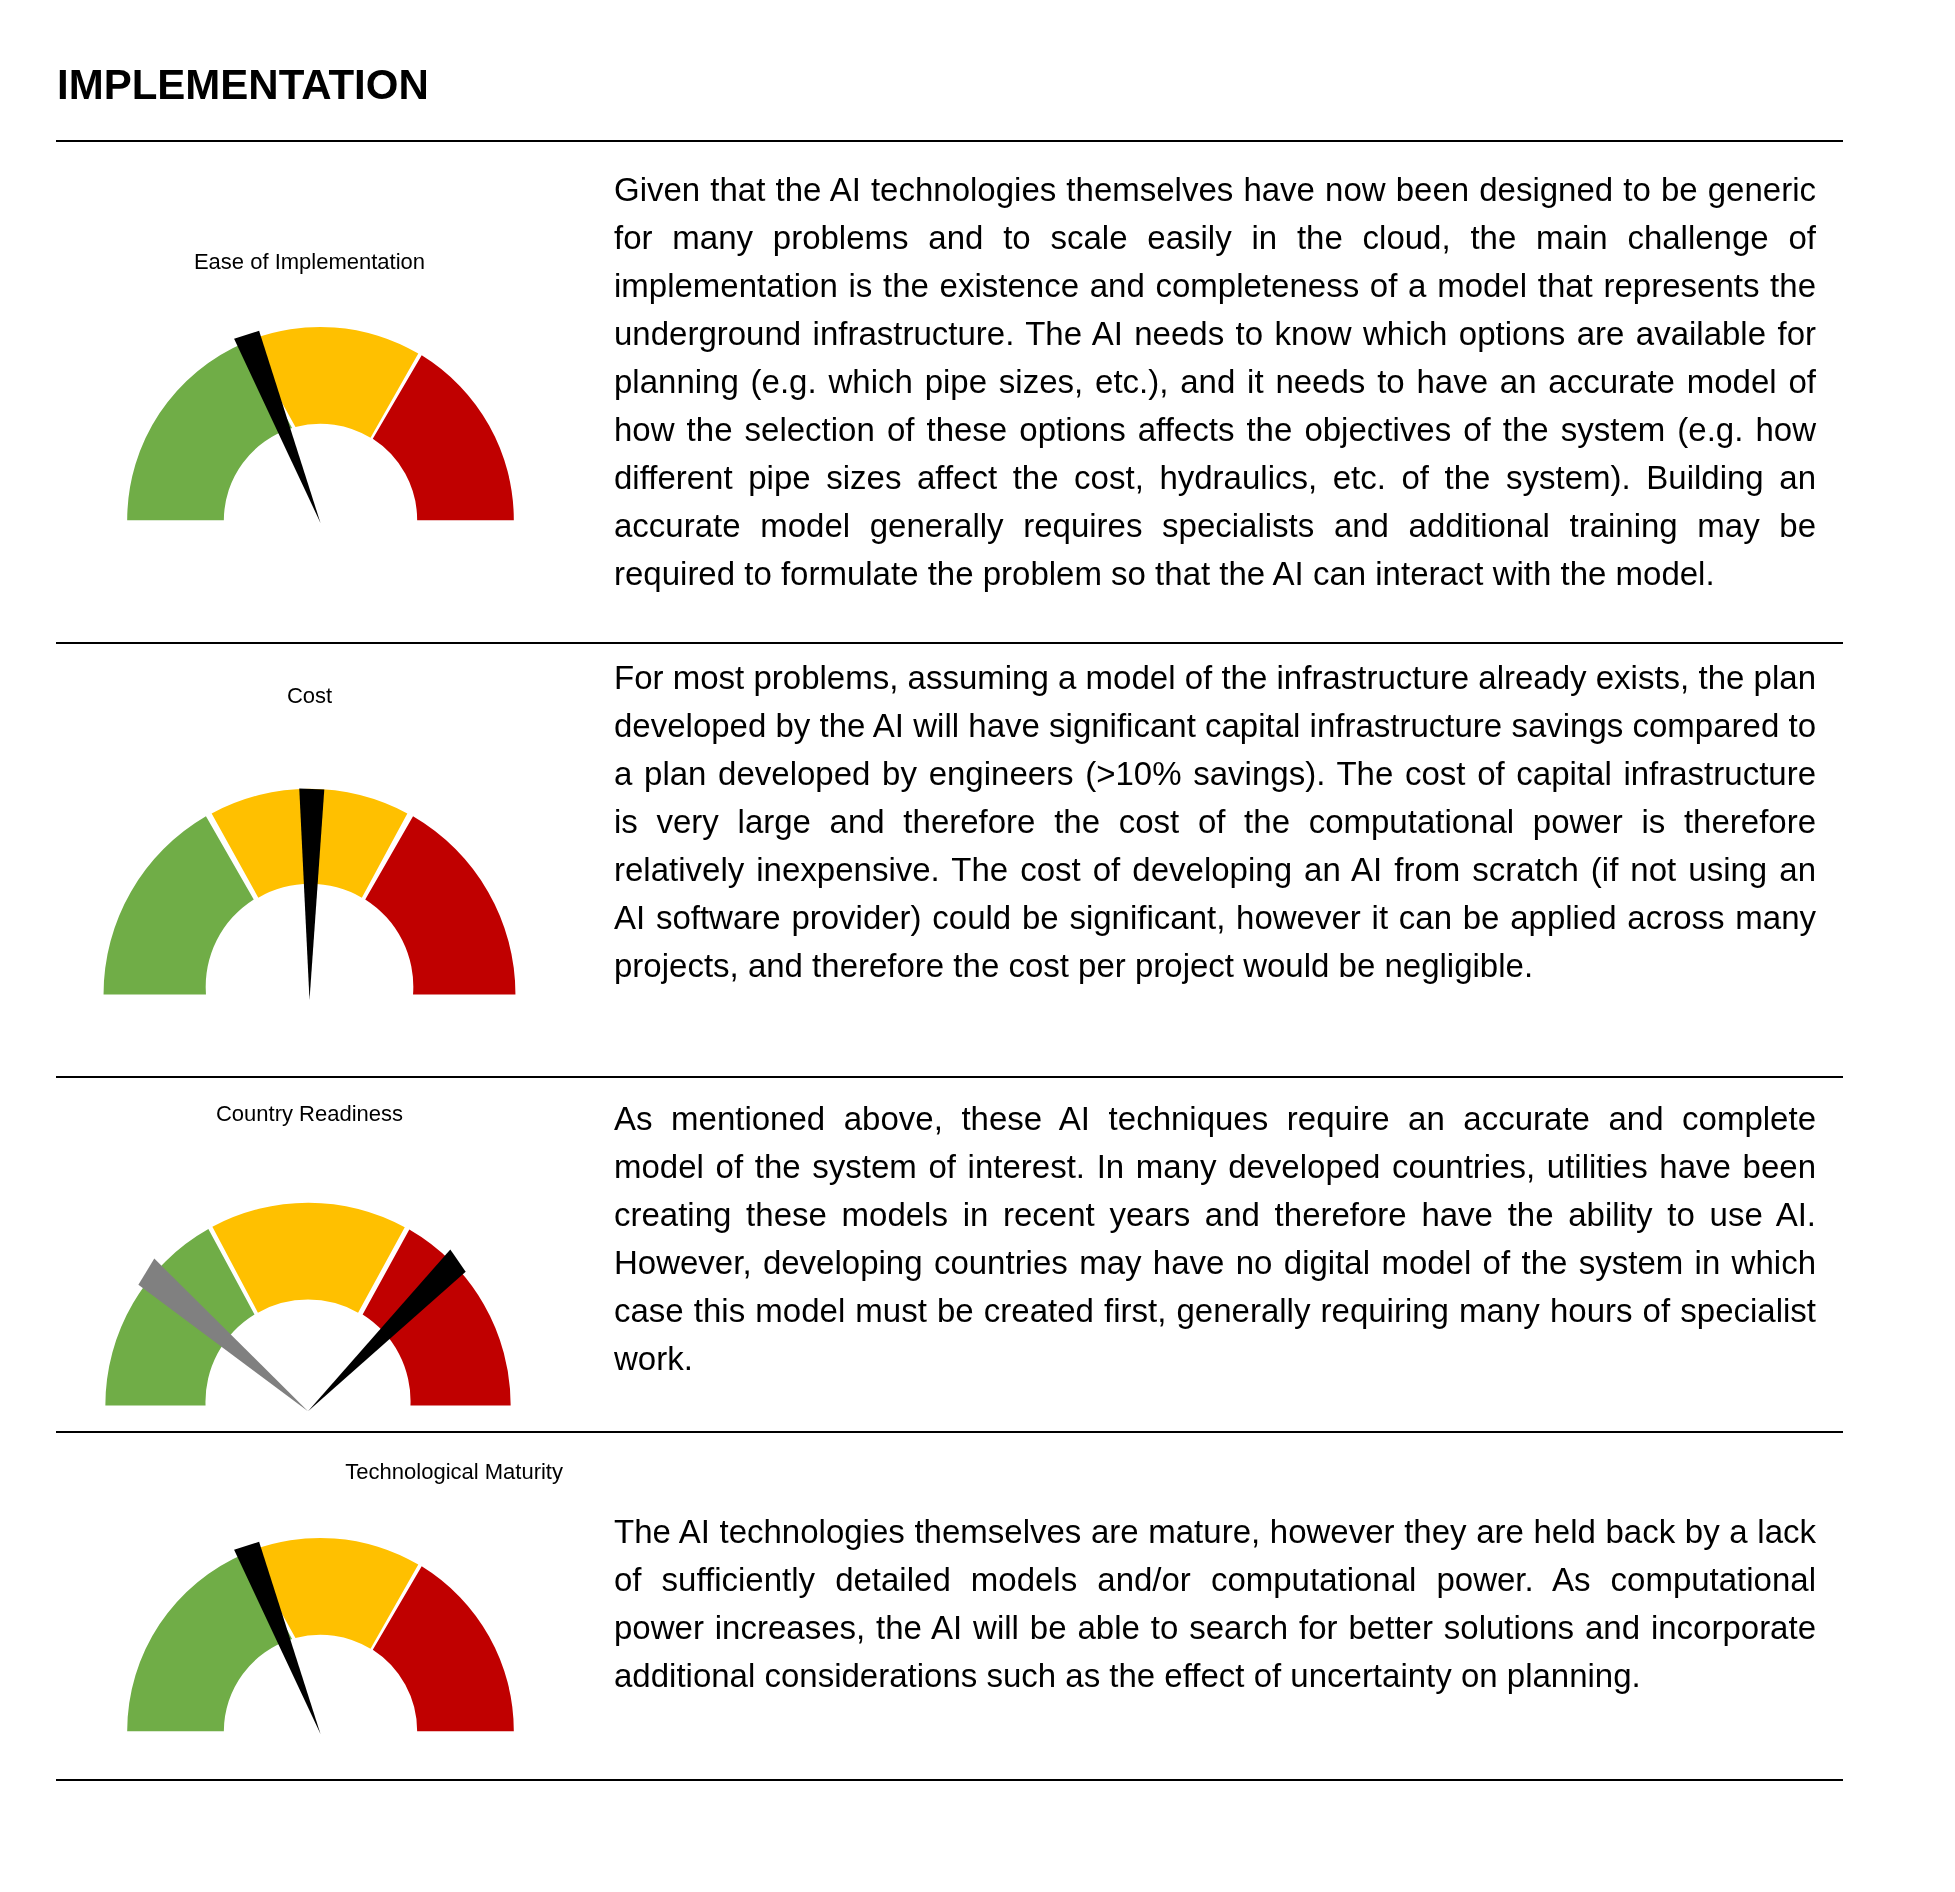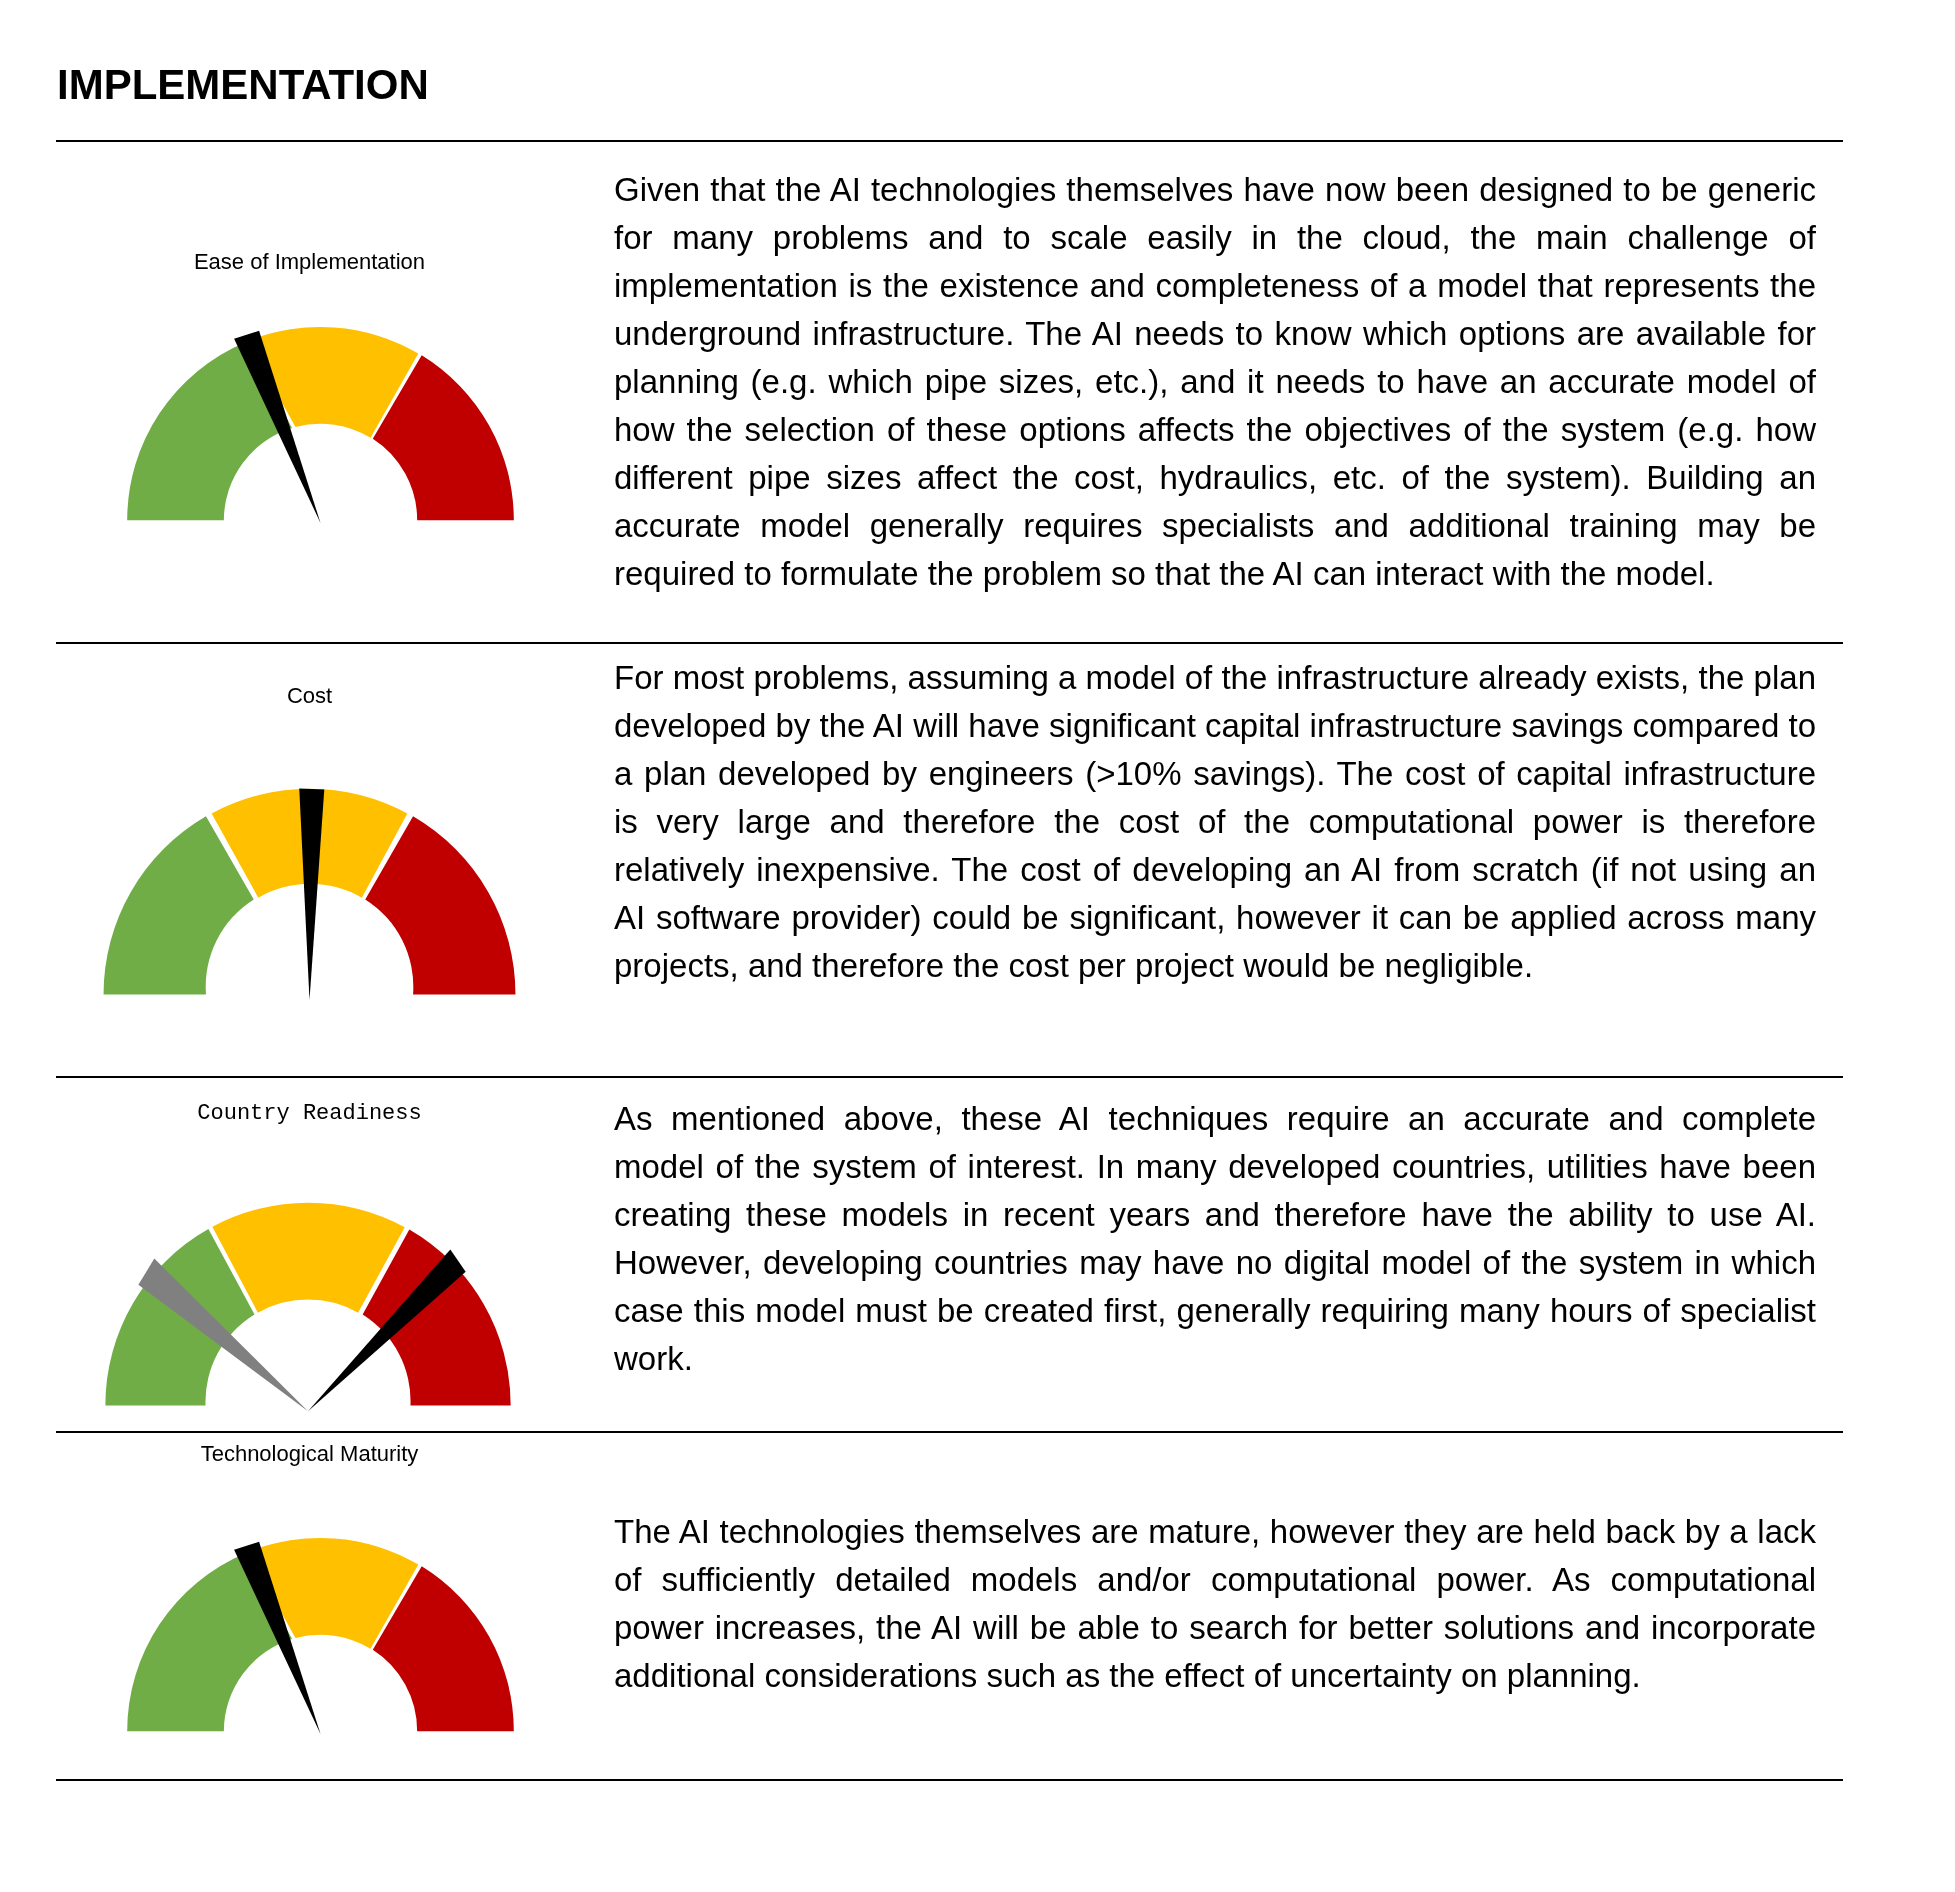--- a/index.html
+++ b/index.html
@@ -49,37 +49,37 @@
         <polygon points="0,10 -18,-362 26,-360" fill="#000"></polygon>
       </svg>
     </div>
     <div class="right" style="padding-top:10.2px;">
       <p class="para">For most problems, assuming a model of the infrastructure already exists, the plan developed by the AI will have significant capital infrastructure savings compared to a plan developed by engineers (&gt;10% savings). The cost of capital infrastructure is very large and therefore the cost of the computational power is therefore relatively inexpensive. The cost of developing an AI from scratch (if not using an AI software provider) could be significant, however it can be applied across many projects, and therefore the cost per project would be negligible.</p>
     </div>
   </div>
 
   <div class="row" style="height:355px;">
     <div class="left">
-      <div class="label" style="top:23px;font-family:Liberation Mono, monospace;">Country Readiness</div>
+      <div class="label" style="top:23px;">Country Readiness</div>
       <svg class="gauge" style="left:44px; top:114px;" width="416" height="222" viewBox="-365 -375 730 390">
         <path d="M -356 0 A 356 356 0 0 1 -175 -310 L -94 -160 A 180 180 0 0 0 -180 0 Z" fill="#70AD47"></path>
         <path d="M -168 -314 A 356 356 0 0 1 170 -313 L 88 -163 A 180 180 0 0 0 -88 -163 Z" fill="#FFC000"></path>
         <path d="M 178 -309 A 356 356 0 0 1 356 0 L 180 0 A 180 180 0 0 0 96 -160 Z" fill="#C00000"></path>
         <polygon points="0,10 -298,-212 -270,-258" fill="#808080"></polygon>
         <polygon points="0,10 250,-274 277,-235" fill="#000"></polygon>
       </svg>
     </div>
     <div class="right" style="padding-top:17px;">
       <p class="para">As mentioned above, these AI techniques require an accurate and complete model of the system of interest. In many developed countries, utilities have been creating these models in recent years and therefore have the ability to use AI. However, developing countries may have no digital model of the system in which case this model must be created first, generally requiring many hours of specialist work.</p>
     </div>
   </div>
 
   <div class="row last" style="height:350px;">
     <div class="left">
-      <div class="label" style="top:8px;">Technological Maturity</div>
+      <div class="label" style="top:26px;text-align:right;">Technological Maturity</div>
       <svg class="gauge" style="left:68px; top:102px;" width="393" height="199" viewBox="-345 -345 690 350">
         <path d="M -340 0 A 340 340 0 0 1 -132 -313 L -50 -162 A 170 170 0 0 0 -170 0 Z" fill="#70AD47"></path>
         <path d="M -128 -315 A 340 340 0 0 1 172 -293 L 88 -145 A 170 170 0 0 0 -44 -164 Z" fill="#FFC000"></path>
         <path d="M 178 -290 A 340 340 0 0 1 340 0 L 170 0 A 170 170 0 0 0 92 -143 Z" fill="#C00000"></path>
         <polygon points="0,0 -152,-324 -108,-338" fill="#000" transform="translate(0,5)"></polygon>
       </svg>
     </div>
     <div class="right" style="padding-top:75px;">
       <p class="para">The AI technologies themselves are mature, however they are held back by a lack of sufficiently detailed models and/or computational power. As computational power increases, the AI will be able to search for better solutions and incorporate additional considerations such as the effect of uncertainty on planning.</p>
     </div>

